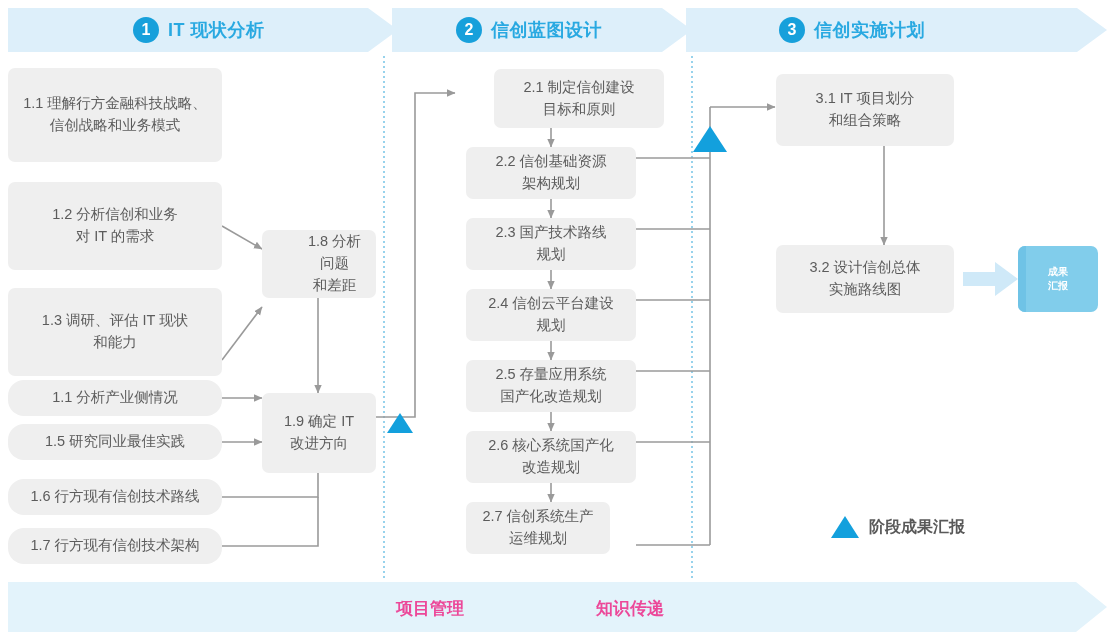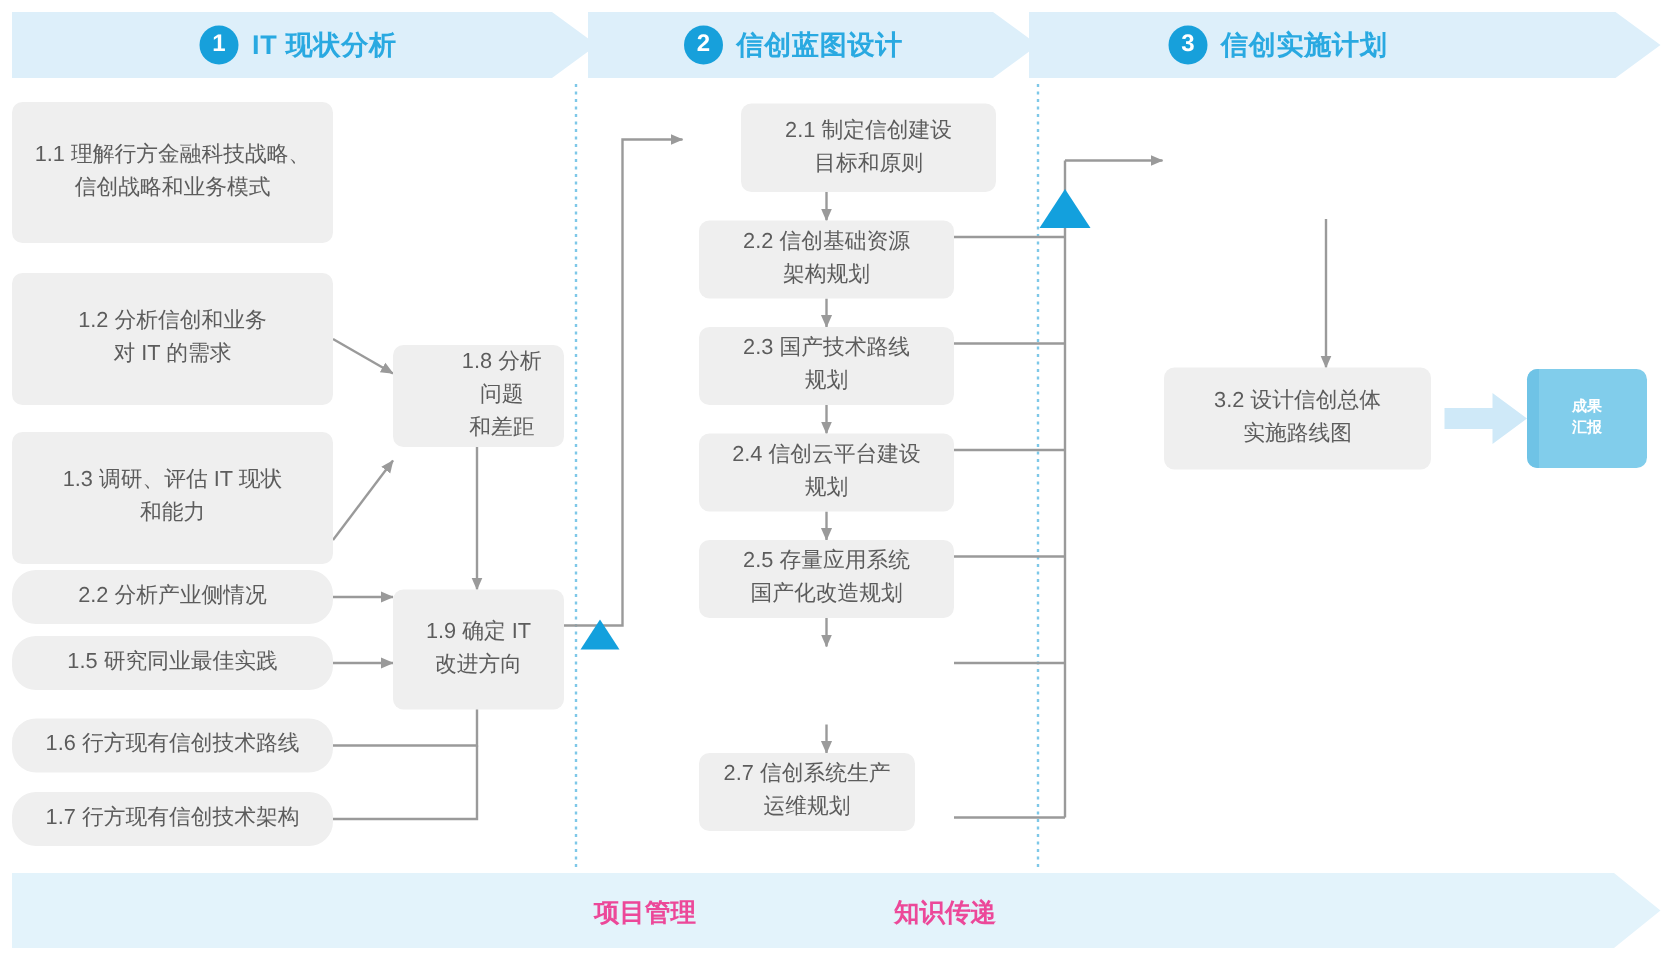--- a/index.html
+++ b/index.html
@@ -199,21 +199,21 @@
 
   <div class="box" style="left:8px;top:68px;width:214px;height:94px;">1.1 理解行方金融科技战略、
 信创战略和业务模式</div>
 
   <div class="box" style="left:8px;top:182px;width:214px;height:88px;">1.2 分析信创和业务
 对 IT 的需求</div>
 
   <div class="box" style="left:8px;top:288px;width:214px;height:88px;">1.3 调研、评估 IT 现状
 和能力</div>
 
-  <div class="box pill" style="left:8px;top:380px;width:214px;height:36px;">2.2 分析产业侧情况</div>
+  <div class="box pill" style="left:8px;top:380px;width:214px;height:36px;">1.1 分析产业侧情况</div>
 
   <div class="box pill" style="left:8px;top:424px;width:214px;height:36px;">1.5 研究同业最佳实践</div>
 
   <div class="box pill" style="left:8px;top:479px;width:214px;height:36px;">1.6 行方现有信创技术路线</div>
 
   <div class="box pill" style="left:8px;top:528px;width:214px;height:36px;">1.7 行方现有信创技术架构</div>
 
   <div class="box" style="left:262px;top:230px;width:114px;height:68px;padding-left:40px;">1.8 分析问题
 和差距</div>
 
@@ -228,31 +228,39 @@
 
   <div class="box" style="left:466px;top:218px;width:170px;height:52px;">2.3 国产技术路线
 规划</div>
 
   <div class="box" style="left:466px;top:289px;width:170px;height:52px;">2.4 信创云平台建设
 规划</div>
 
   <div class="box" style="left:466px;top:360px;width:170px;height:52px;">2.5 存量应用系统
 国产化改造规划</div>
 
+  <div class="box" style="left:466px;top:431px;width:170px;height:52px;">2.6 核心系统国产化
+改造规划</div>
 
   <div class="box" style="left:466px;top:502px;width:144px;height:52px;">2.7 信创系统生产
 运维规划</div>
 
+  <div class="box" style="left:776px;top:74px;width:178px;height:72px;">3.1 IT 项目划分
+和组合策略</div>
 
   <div class="box" style="left:776px;top:245px;width:178px;height:68px;">3.2 设计信创总体
 实施路线图</div>
 
   <div class="badge" style="left:1018px;top:246px;width:80px;height:66px;">成果
 汇报</div>
 
   <div class="tri small" style="left:387px;top:413px;"></div>
   <div class="tri" style="left:693px;top:126px;"></div>
 
+  <div class="legend" style="left:831px;top:516px;">
+    <div class="legend-tri"></div>
+    <div class="legend-text">阶段成果汇报</div>
+  </div>
 
   <div class="bot-label" style="left:396px;top:597px;">项目管理</div>
   <div class="bot-label" style="left:596px;top:597px;">知识传递</div>
 
 </div>
 
 </body></html>

